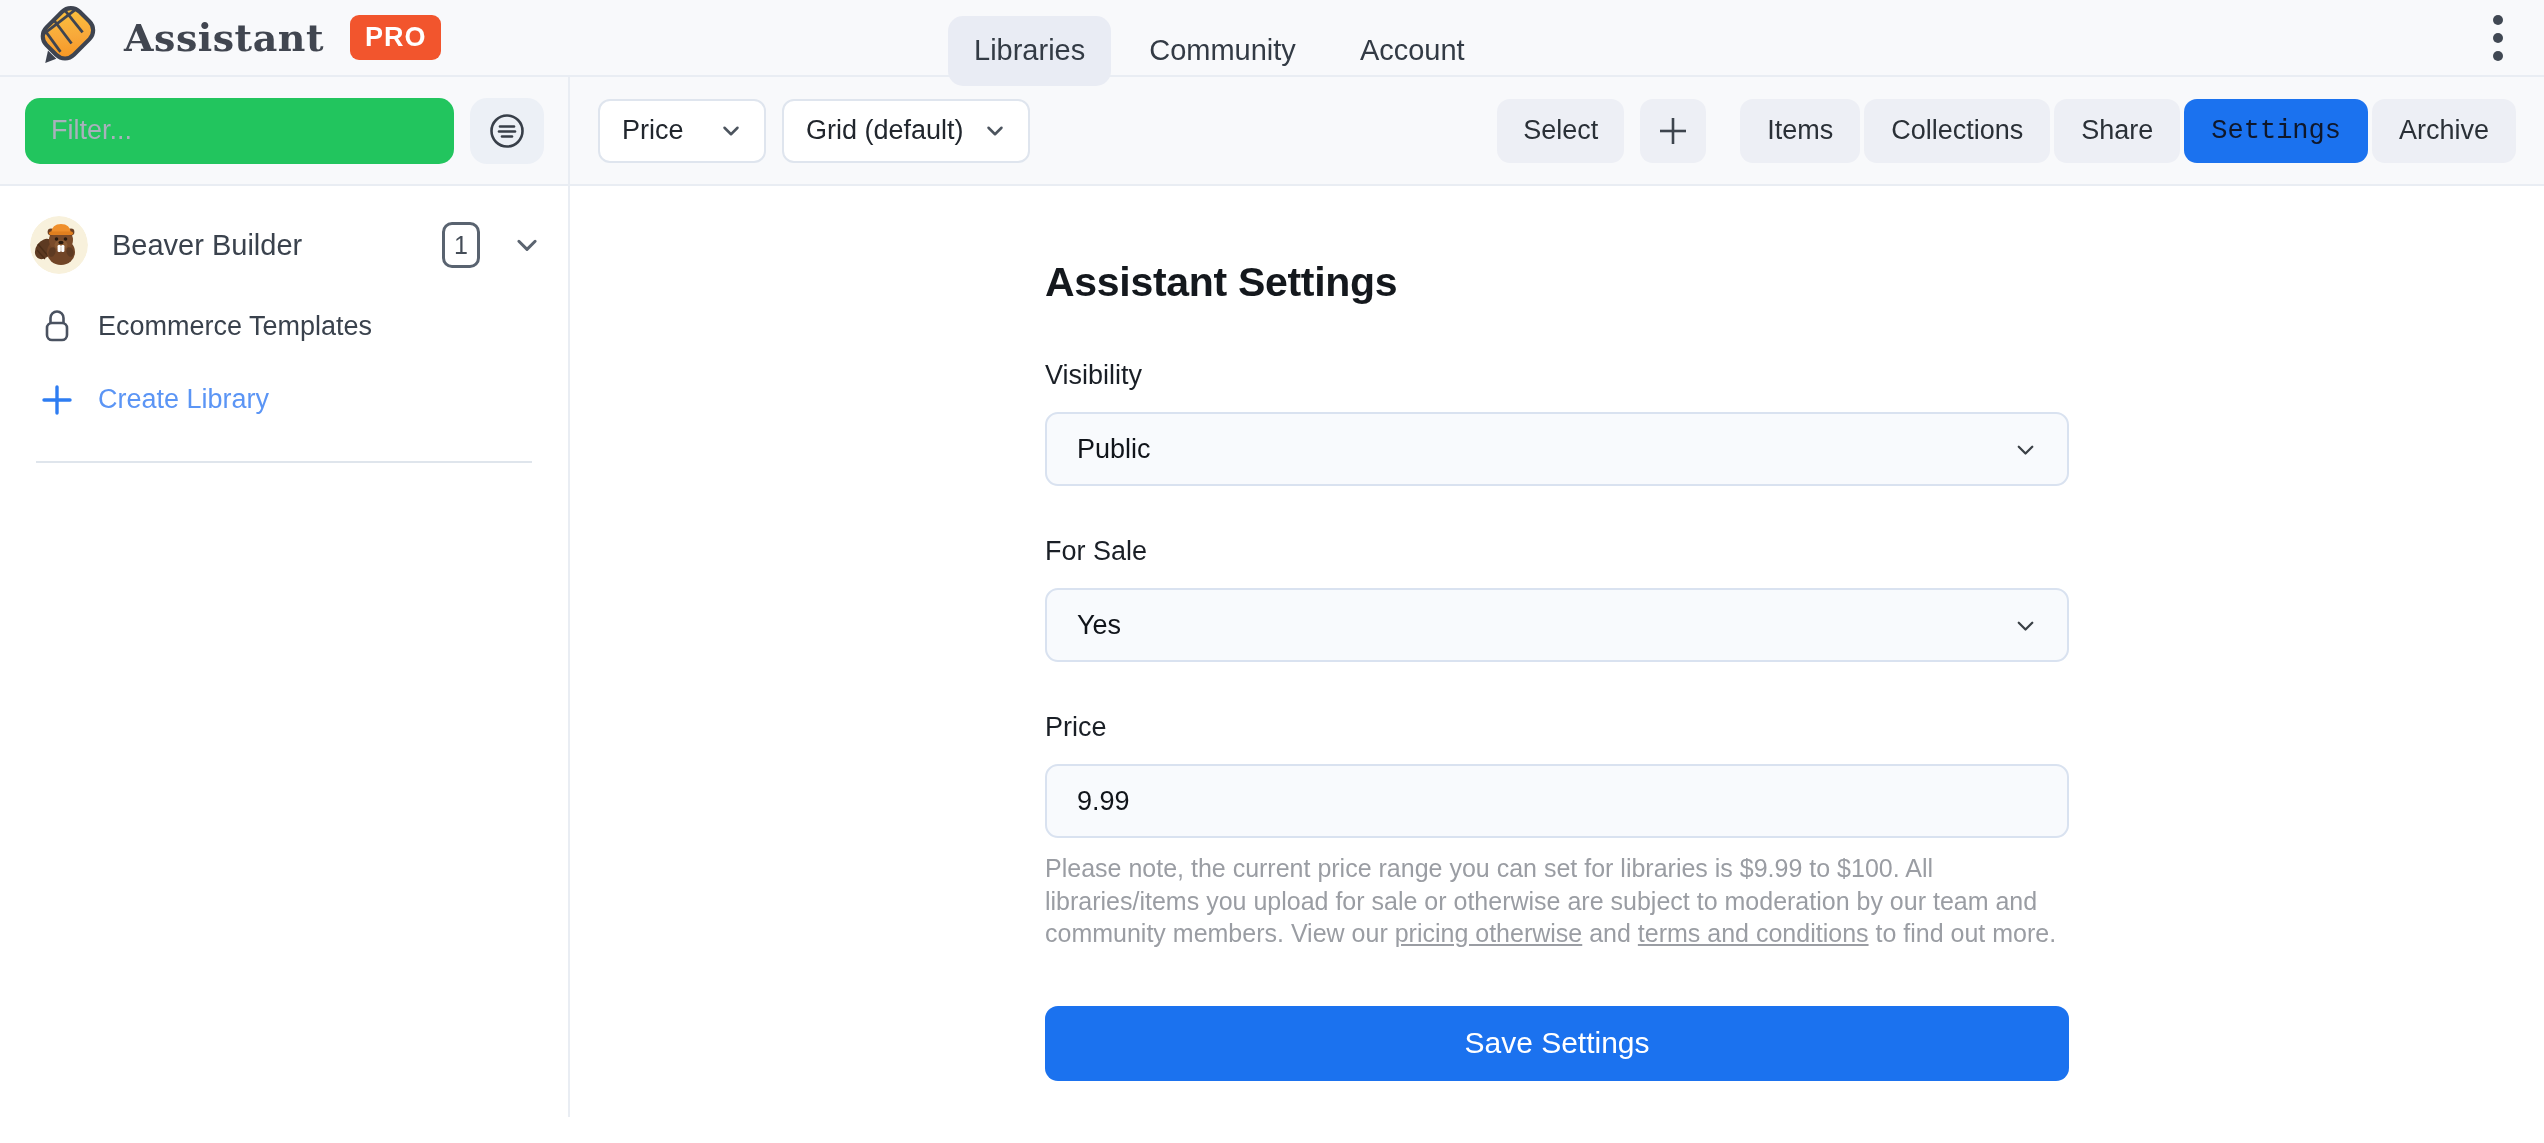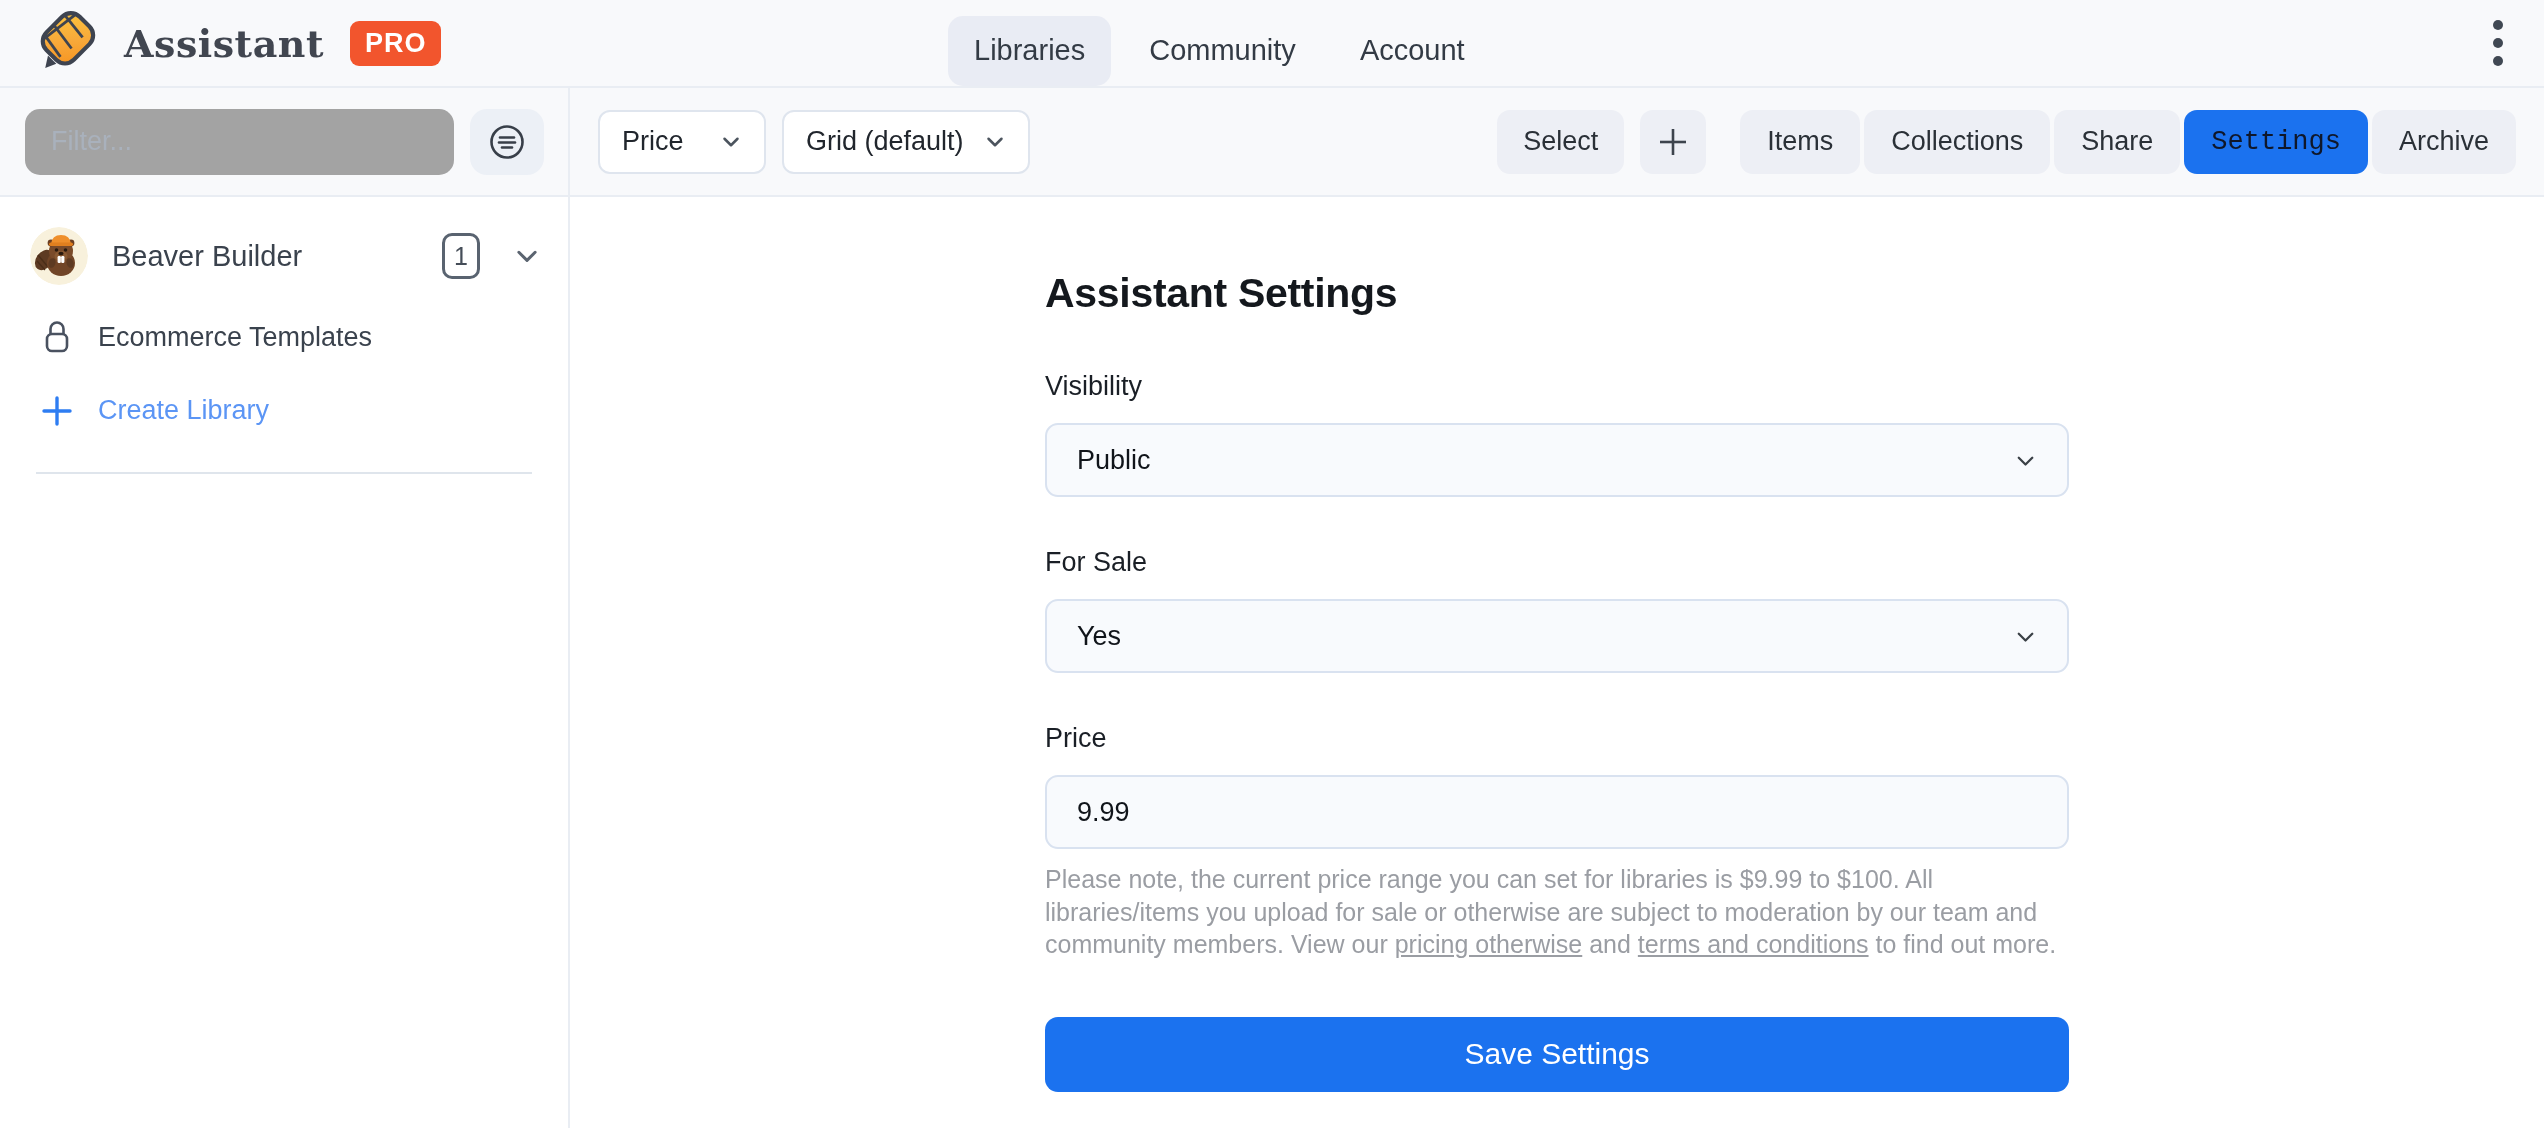--- a/index.html
+++ b/index.html
@@ -6,21 +6,21 @@
   html,body { width: 2544px; height: 1143px; overflow: hidden; }
   body {
     font-family: "Liberation Sans", sans-serif;
     background: #ffffff;
     color: #21262d;
     -webkit-font-smoothing: antialiased;
   }
 
   
   .header {
-    height: 88px;
+    height: 77px;
     background: #f8f9fb;
     border-bottom: 2px solid #e9edf3;
     display: flex;
     align-items: center;
     padding: 0 34px 0 30px;
     position: relative;
   }
   .brand { display: flex; align-items: center; gap: 22px; }
   .brand-logo { width: 72px; height: 72px; display: block; }
   .brand-name {
@@ -51,21 +51,21 @@
     display: flex;
     align-items: stretch;
   }
   .toolbar-left {
     width: 570px; flex: 0 0 570px;
     border-right: 2px solid #e9edf3;
     display: flex; align-items: center; gap: 16px;
     padding: 0 24px 0 25px;
   }
   .filter-input {
-    flex: 1; height: 66px; background: #a3a3a3; border: none; outline: none;
+    flex: 1; height: 66px; background: #22c55e; border: none; outline: none;
     border-radius: 15px; padding: 0 26px; font-size: 27px; color: #333b45;
     font-family: "Liberation Sans", sans-serif;
   }
   .filter-input::placeholder { color: #a9b1bc; }
   .filter-circle-btn {
     width: 74px; height: 66px; background: #ecf0f6; border: none; border-radius: 17px;
     display: flex; align-items: center; justify-content: center; cursor: pointer;
     color: #383f49;
   }
   .toolbar-main {

